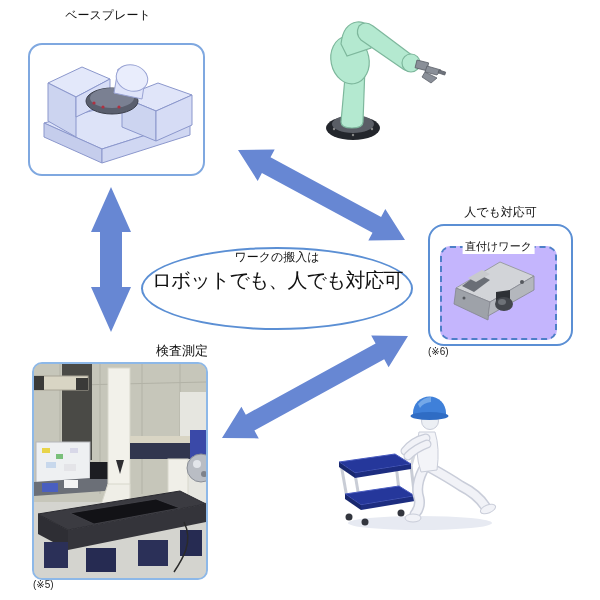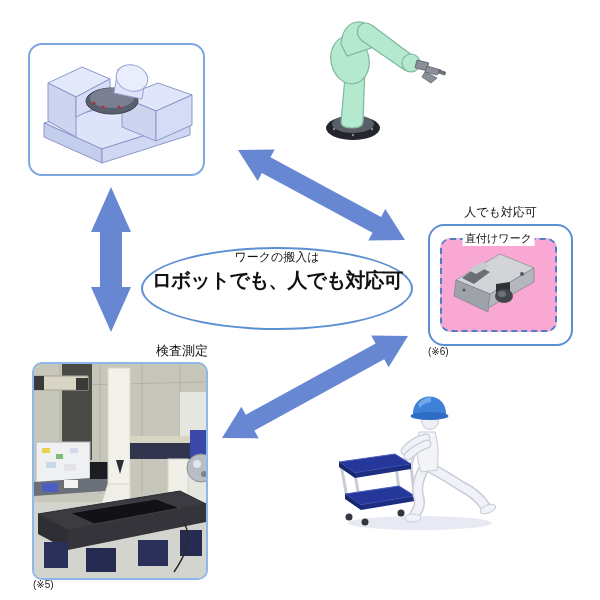--- a/index.html
+++ b/index.html
@@ -23,31 +23,31 @@
   
   #robot{left:313px;top:8px;}
 
   
   #note{
     left:141px;top:247px;width:272px;height:83px;box-sizing:border-box;
     border:2px solid #5b8fd4;border-radius:50%;background:#fff;
     display:flex;flex-direction:column;align-items:center;justify-content:flex-start;
   }
   #note .small{font-size:12px;margin-bottom:1px;white-space:nowrap;}
-  #note .big{font-size:20px;font-weight:bold;letter-spacing:-1px;white-space:nowrap;}
+  #note .big{font-size:20px;font-weight:normal;letter-spacing:-1px;white-space:nowrap;}
 
   
   #storage-label{left:428px;top:205px;width:145px;}
   #storage-box{
     left:428px;top:224px;width:145px;height:122px;box-sizing:border-box;
     border:2px solid #5b8fd4;border-radius:16px;background:#fff;
   }
   #work-box{
-    position:absolute;left:10px;top:12px;width:117px;height:94px;box-sizing:border-box;
-    border:2px dashed #4d7fc8;border-radius:10px;background:#f9a8d4;
+    position:absolute;left:10px;top:20px;width:117px;height:94px;box-sizing:border-box;
+    border:2px dashed #4d7fc8;border-radius:10px;background:#c4b5fd;
   }
   #work-legend{
     position:absolute;top:-9px;left:50%;transform:translateX(-50%);
     background:#fff;padding:0 3px;font-size:11px;white-space:nowrap;color:#111;
   }
   #storage-note{left:428px;top:346px;}
 
   
   #insp-label{left:32px;top:343px;width:176px;text-align:right;}
   #photo-box{
@@ -66,20 +66,21 @@
 
 <div id="canvas">
 
   <svg id="arrows" class="abs" width="600" height="600" viewBox="0 0 600 600">
     <polygon fill="#6787d3" points="111,187 131,232 122,232 122,287 131,287 111,332 91,287 100,287 100,232 91,232"></polygon>
     <polygon fill="#6787d3" points="238,150 257.7,181 261.9,173.1 372.5,232.7 368.3,240.6 405,240 385.3,209 381.1,216.9 270.5,157.3 274.7,149.4"></polygon>
     <polygon fill="#6787d3" points="222,438 258.8,438.4 254.4,430.5 384.2,359.3 388.6,367.2 408,336 371.2,335.6 375.6,343.5 245.8,414.7 241.4,406.8"></polygon>
   </svg>
 
   <div id="bp-labels" class="abs label lbl12">
+    <div>ベースプレート</div>
   </div>
   <div id="bp-box" class="abs">
     <svg width="173" height="129" viewBox="0 0 173 129">
 
       <g>
         <polygon points="14,78 100,56 160,76 72,104" fill="#dde3f8" stroke="#8b97cc" stroke-width="1"></polygon>
         <polygon points="14,78 72,104 72,118 14,92" fill="#c5cdec" stroke="#8b97cc" stroke-width="1"></polygon>
         <polygon points="72,104 160,76 160,90 72,118" fill="#d0d7f2" stroke="#8b97cc" stroke-width="1"></polygon>
       </g>
 

